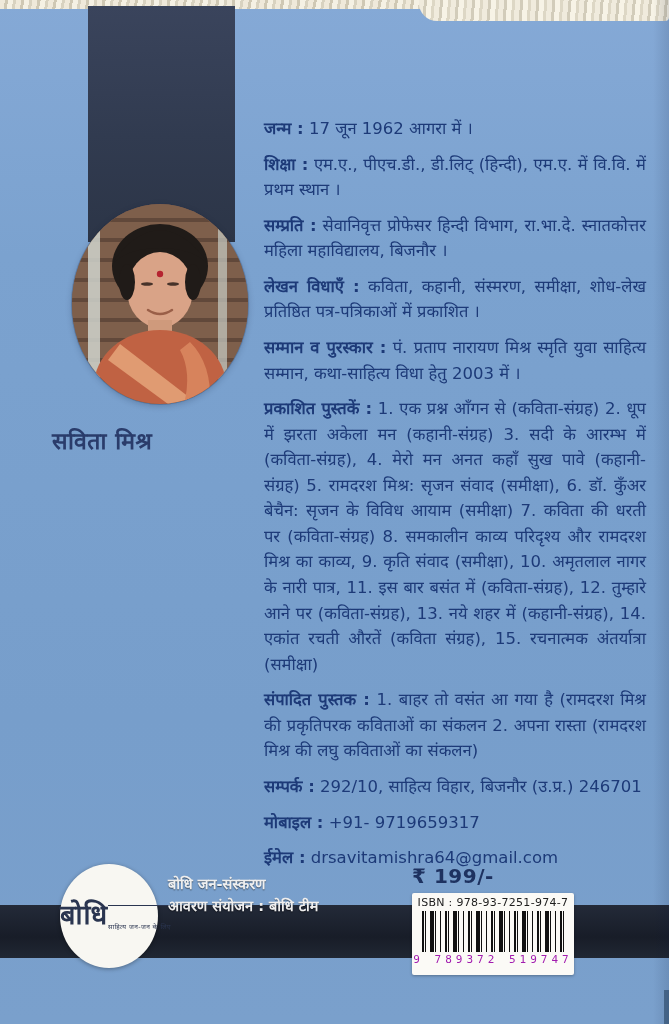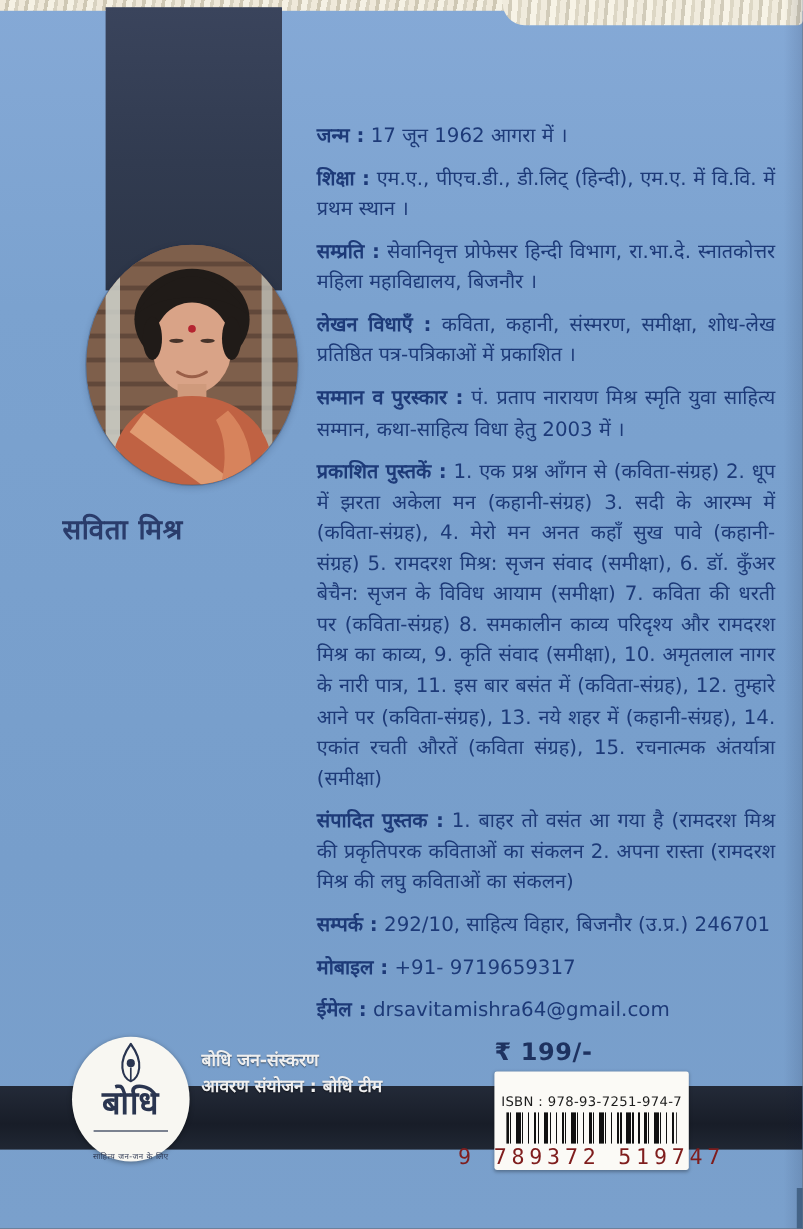--- a/index.html
+++ b/index.html
@@ -33,35 +33,35 @@
     background:#7b5c49;
   }
   .portrait svg{display:block;width:100%;height:100%;}
   .author-name{
     position:absolute;left:52px;top:424px;width:216px;
     text-align:left;font-size:23px;font-weight:bold;color:#2a3c6b;
     letter-spacing:.5px;
   }
   
   .bio-col{
-    position:absolute;left:264px;top:100px;width:382px;
+    position:absolute;left:264px;top:116px;width:382px;
     color:#1d3a78;font-size:16.5px;line-height:1.55;
   }
   .bio-block{margin:0 0 10px 0;text-align:justify;}
   .bio-label{font-weight:bold;}
   
   .bottom-band{
     position:absolute;left:0;top:905px;width:100%;height:53px;
     background:linear-gradient(180deg,#232a38 0%,#181d28 60%,#202733 100%);
   }
   
   .logo{
     position:absolute;left:60px;top:864px;width:98px;height:104px;
     background:#f8f7f2;border-radius:50%;z-index:3;
-    display:flex;flex-direction:column;align-items:center;justify-content:space-between;
+    display:flex;align-items:center;justify-content:flex-start;
     box-shadow:0 1px 4px rgba(0,0,0,.35);
   }
   .logo-nib{margin-top:5px;height:34px;}
   .logo-text{
     font-size:27px;font-weight:bold;color:#2a3550;line-height:1;
     margin-top:-4px;letter-spacing:1px;
   }
   .logo-tagline{
     font-size:6.5px;color:#2a3550;margin-top:3px;
     border-top:1px solid #2a3550;padding-top:16px;letter-spacing:.4px;
@@ -75,35 +75,35 @@
   
   .price{
     position:absolute;left:412px;top:864px;width:162px;text-align:left;
     font-size:20px;font-weight:bold;color:#1e3260;z-index:3;letter-spacing:.5px;
   }
   .barcode-box{
     position:absolute;left:412px;top:893px;width:162px;height:82px;
     background:#fbfaf6;z-index:4;border-radius:2px;
     display:flex;flex-direction:column;align-items:center;
     box-shadow:0 1px 3px rgba(0,0,0,.3);
-    padding-top:19px;box-sizing:border-box;
+    padding-top:3px;box-sizing:border-box;
   }
   .isbn-line{font-size:11px;color:#1c1c1c;letter-spacing:.3px;white-space:nowrap;}
   .bars{
     width:142px;height:41px;margin-top:2px;
     background:repeating-linear-gradient(90deg,
       #101010 0 2px,#fbfaf6 2px 3px,
       #101010 3px 4px,#fbfaf6 4px 8px,
       #101010 8px 12px,#fbfaf6 12px 13px,
       #101010 13px 14px,#fbfaf6 14px 18px,
       #101010 18px 19px,#fbfaf6 19px 23px);
   }
   .barcode-digits{
     font-family:"DejaVu Sans Mono","Liberation Mono",monospace;
-    font-size:18px;color:#7f1d1d;letter-spacing:4px;margin-top:1px;white-space:nowrap;
+    font-size:11px;color:#a21caf;letter-spacing:4px;margin-top:1px;white-space:nowrap;
   }
   
   .edge-right{
     position:absolute;right:0;top:0;width:16px;height:100%;
     background:linear-gradient(90deg,rgba(0,0,30,0),rgba(10,20,50,.12));
     pointer-events:none;
   }
   .corner-sliver{
     position:absolute;right:0;bottom:0;width:5px;height:34px;
     background:#2c4a68;opacity:.65;

